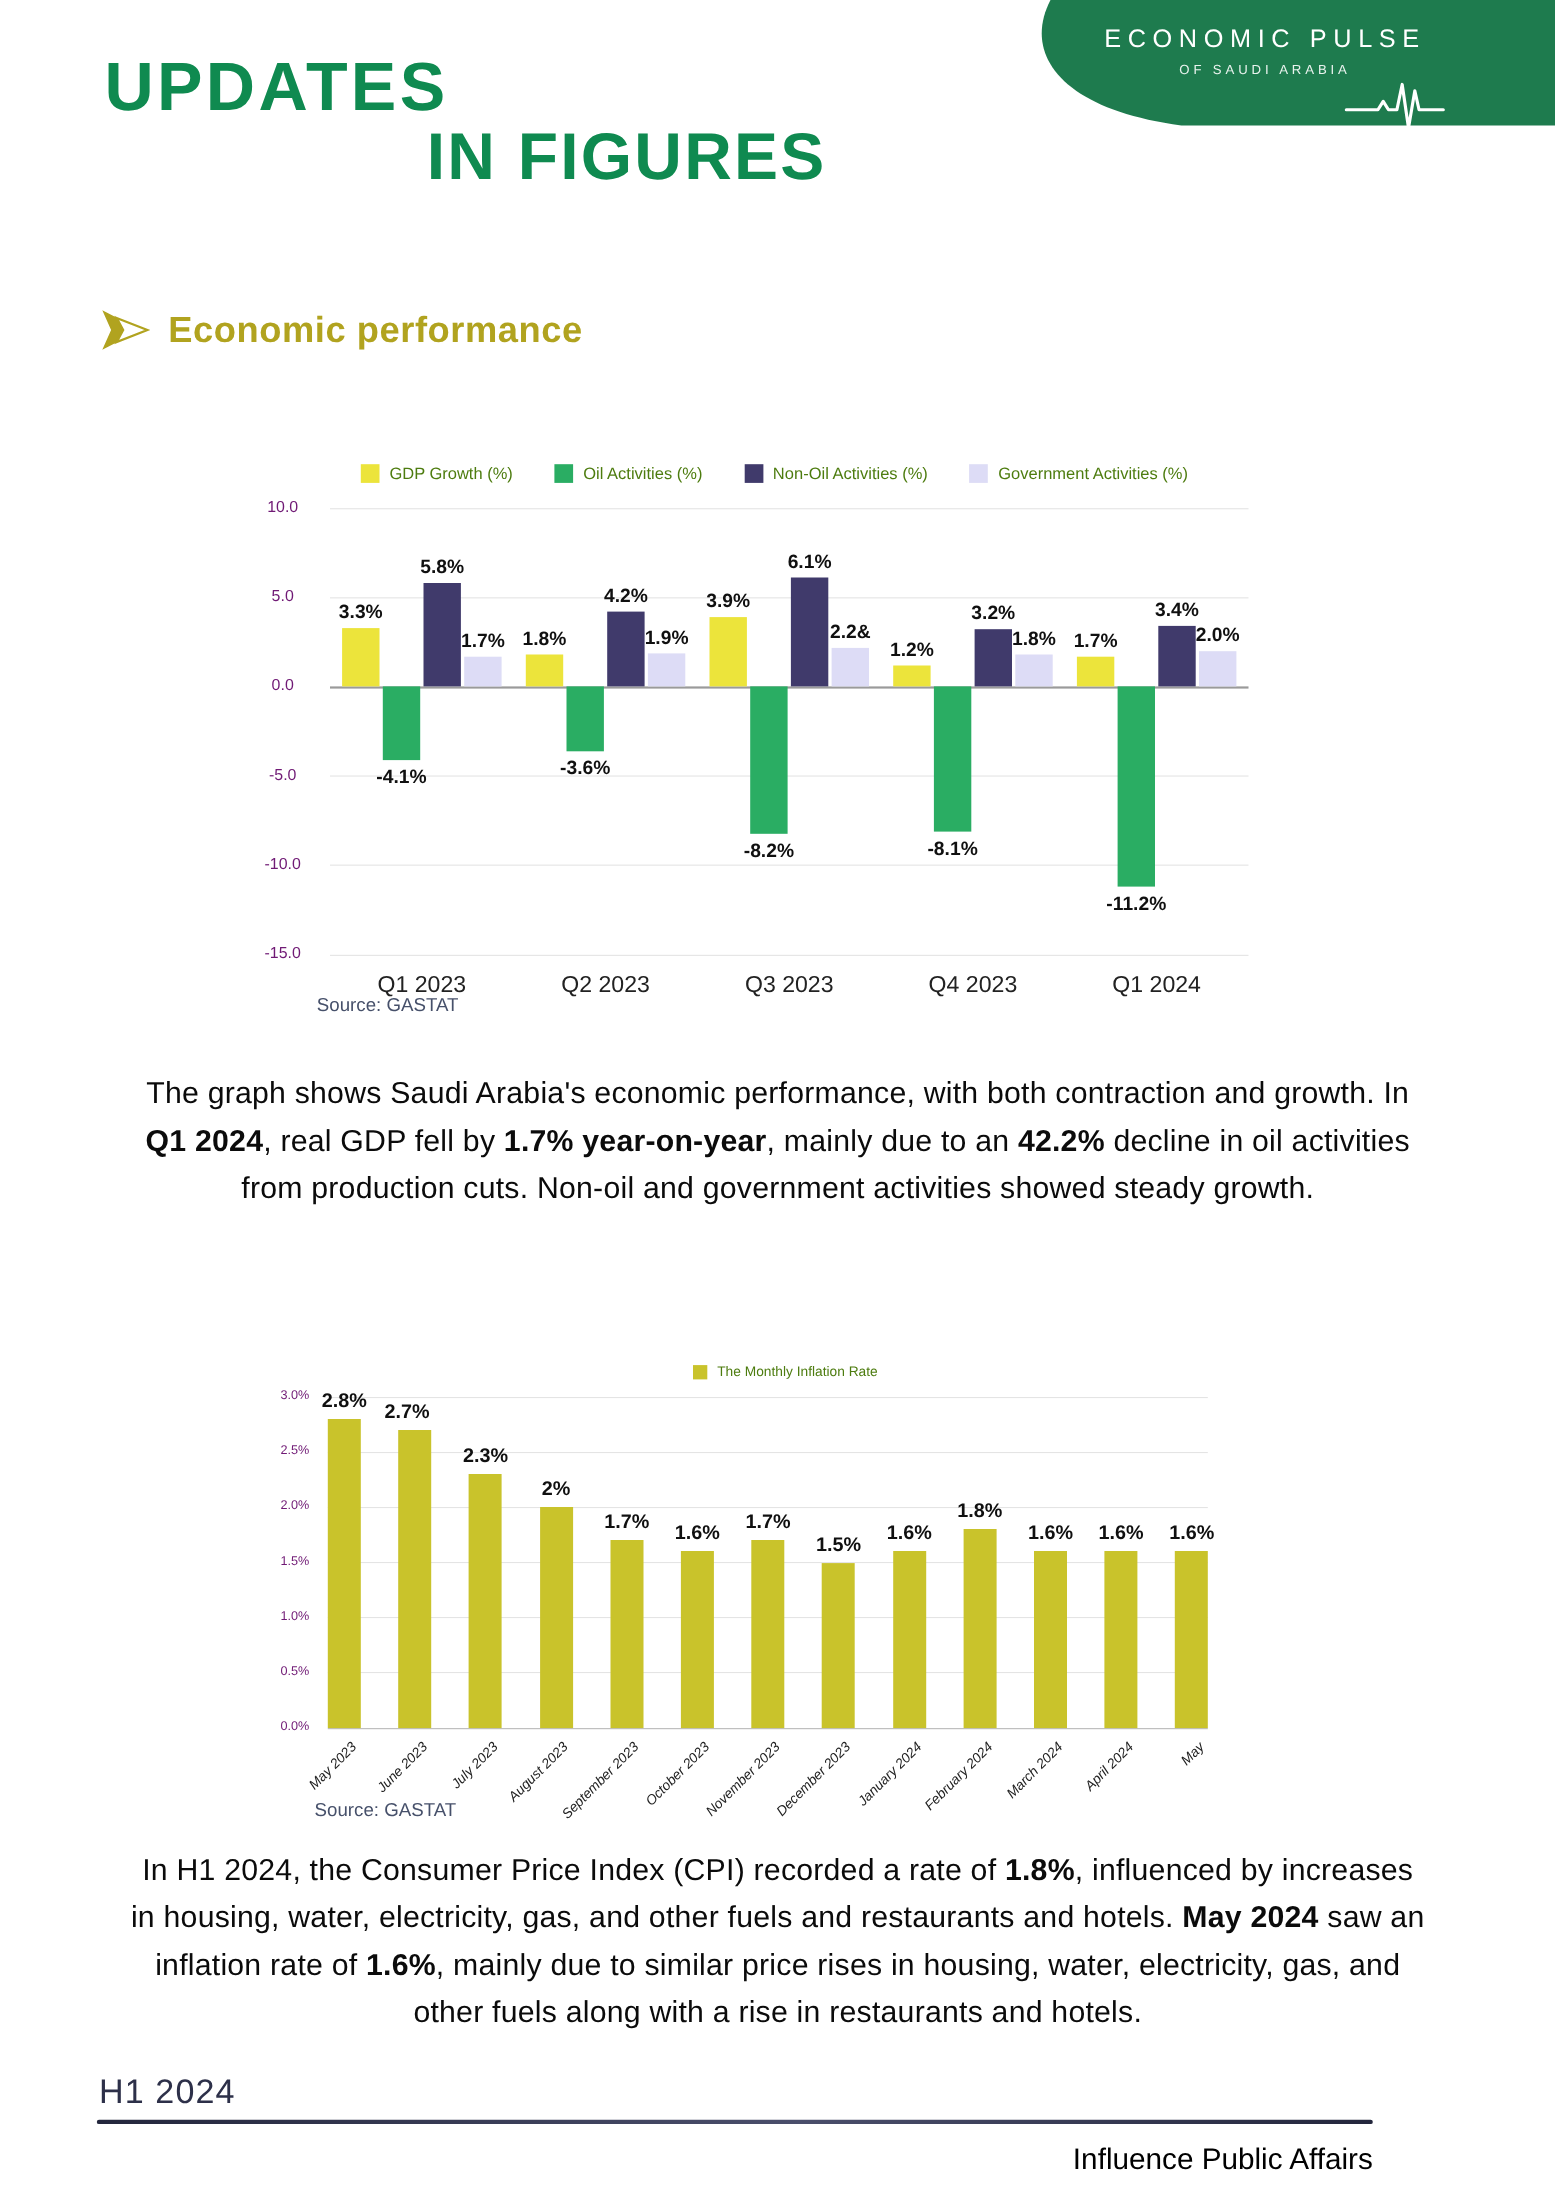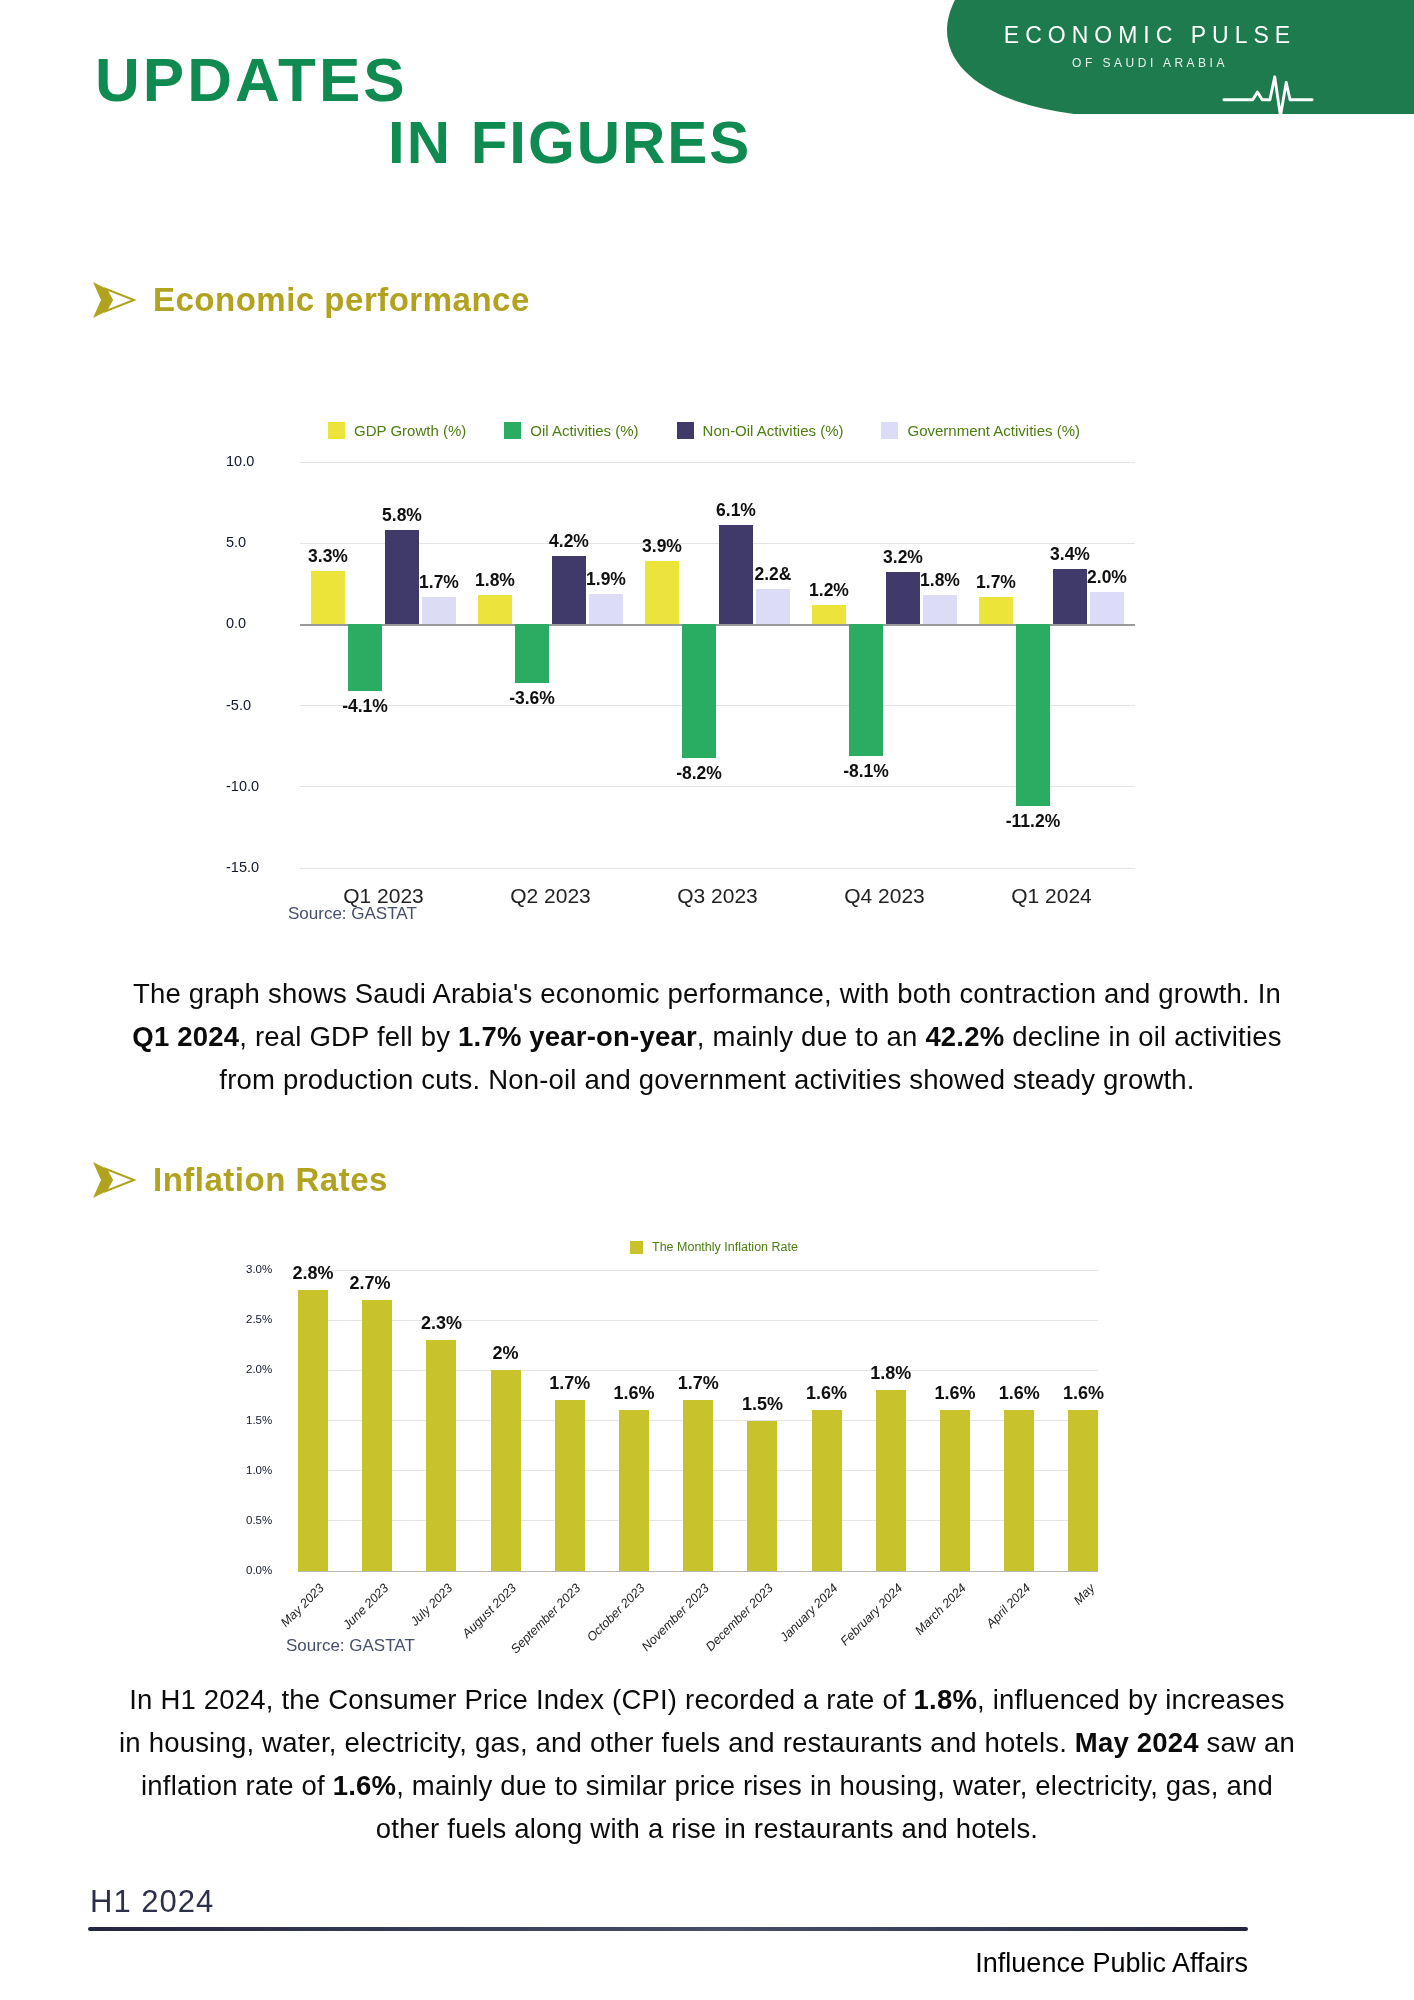--- a/index.html
+++ b/index.html
@@ -25,21 +25,21 @@
   .section-title{font-size:33px;font-weight:700;color:#b1a31f;letter-spacing:0.5px;}
   .arrow-svg{width:46px;height:40px;flex:0 0 auto;}
 
   
   .chart{position:absolute;}
   #chart1{left:240px;top:418px;width:920px;height:525px;}
   #chart2{left:240px;top:1232px;width:920px;height:445px;}
   .plot{position:absolute;}
   .gridline{position:absolute;left:0;width:100%;height:1px;background:#e4e4e4;}
   .gridline.zero{background:#9a9a9a;height:2px;}
-  .ytick{position:absolute;text-align:left;color:#0f172a;}
+  .ytick{position:absolute;text-align:center;color:#701a75;}
   .bar{position:absolute;}
   .bar-label{position:absolute;font-weight:700;color:#101010;text-align:center;white-space:nowrap;}
   .xtick{position:absolute;color:#222;text-align:center;}
   .xtick-rot{position:absolute;color:#222;font-style:italic;white-space:nowrap;
              transform-origin:100% 0;transform:rotate(-45deg);}
   .legend{position:absolute;display:flex;align-items:center;}
   .legend-item{display:flex;align-items:center;gap:9px;}
   .legend-swatch{display:inline-block;}
   .legend-label{color:#4d7c0f;}
   .source{position:absolute;color:#46506a;font-size:17px;}
@@ -178,27 +178,20 @@
         <div class="bar-label" style="width: 64px; left: 738px; top: 82.184px;">3.4%</div>
         <div class="bar" style="left: 790px; width: 34px; background: rgb(221, 220, 246); top: 129.92px; height: 32.48px;"></div>
         <div class="bar-label" style="width: 64px; left: 775px; top: 104.92px;">2.0%</div>
         <div class="xtick" style="width: 110px; left: 696.5px; top: 422px;">Q1 2024</div>
       </div>
       <div class="source">Source: GASTAT</div>
     </div>
 
   <p class="para para-economic" id="para-economic"><span>The graph shows Saudi Arabia's economic performance, with both contraction and growth. In </span><b>Q1 2024</b><span>, real GDP fell by </span><b>1.7% year-on-year</b><span>, mainly due to an </span><b>42.2%</b><span> decline in oil activities from production cuts. Non-oil and government activities showed steady growth.</span></p>
 
-  <div class="section-header sh-inflation">
-    <svg class="arrow-svg" viewBox="0 0 46 40" aria-hidden="true">
-      <polygon points="1,2 36,20 1,38 9,20" fill="#b1a31f"></polygon>
-      <polygon points="14,9 42,20 14,31 20,20" fill="#ffffff" stroke="#b1a31f" stroke-width="2"></polygon>
-    </svg>
-    <span class="section-title">Inflation Rates</span>
-  </div>
 
   <div id="chart2" class="chart">
       <div class="legend">
         <div class="legend-item">
           <div class="legend-swatch" style="background: rgb(201, 195, 43);"></div>
           <div class="legend-label">The Monthly Inflation Rate</div>
         </div>
       </div>
       <div class="plot">
         <div class="gridline" style="top: -0.5px;"></div>

